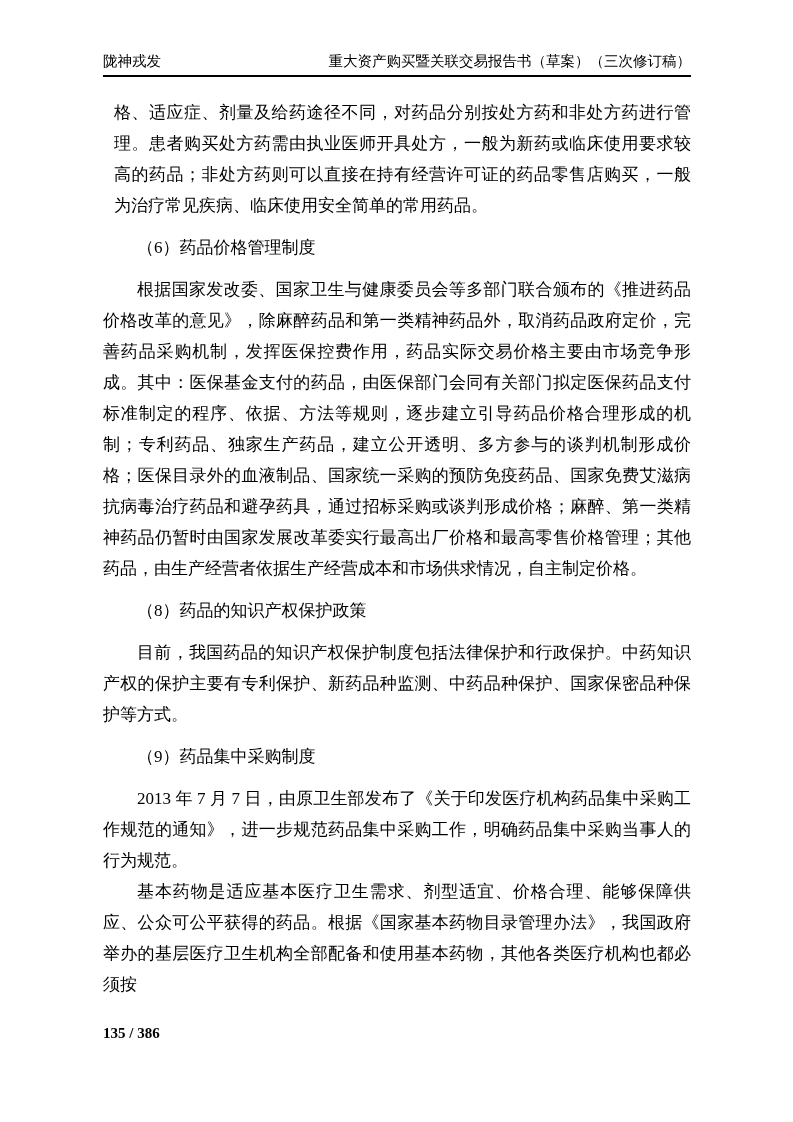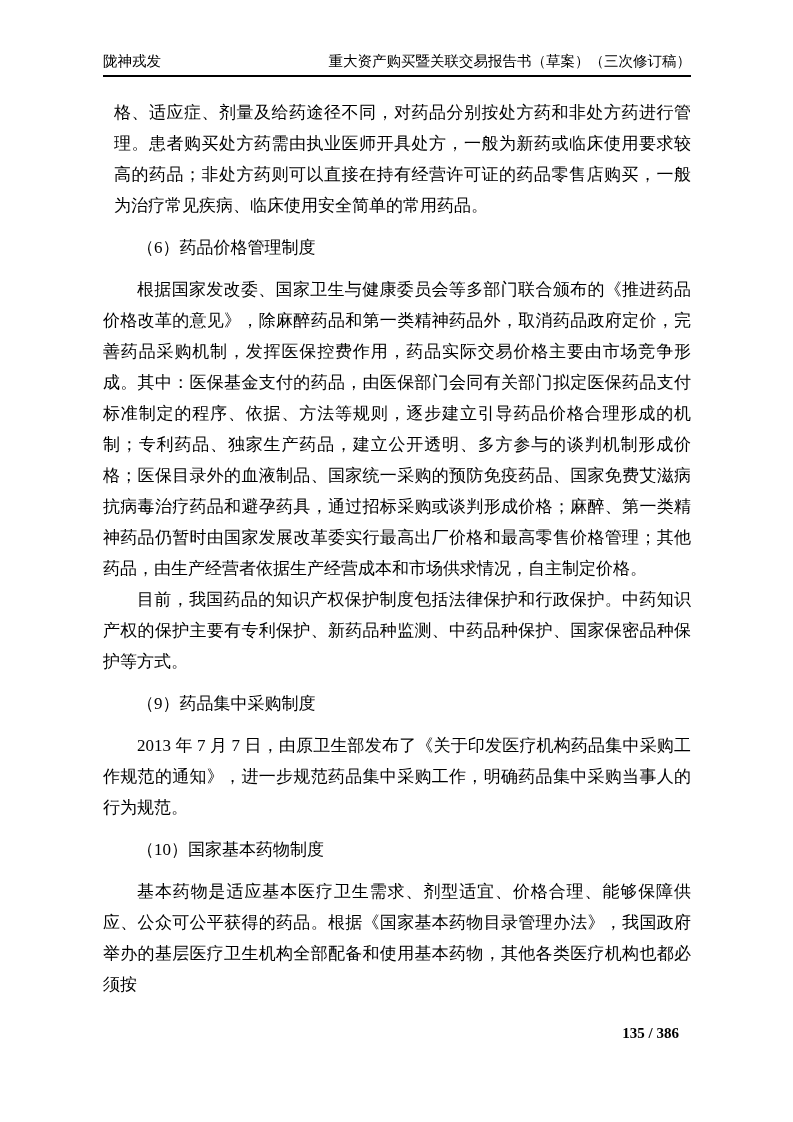--- a/index.html
+++ b/index.html
@@ -61,21 +61,21 @@
     font-size: 17px;
     line-height: 31px;
     text-indent: 2em;
     font-weight: normal;
   }
   .footer {
     position: absolute;
     top: 1023px;
     left: 103px;
     width: 588px;
-    text-align: right;
+    text-align: left;
     font-size: 15px;
     font-weight: bold;
     line-height: 20px;
     padding-right: 12px;
     box-sizing: border-box;
   }
 </style>
 </head>
 <body>
 
@@ -86,28 +86,28 @@
     <span class="hdr-right">重大资产购买暨关联交易报告书（草案）（三次修订稿）</span>
   </div>
 
   <div class="content">
     <p class="para no-indent">格、适应症、剂量及给药途径不同，对药品分别按处方药和非处方药进行管理。患者购买处方药需由执业医师开具处方，一般为新药或临床使用要求较高的药品；非处方药则可以直接在持有经营许可证的药品零售店购买，一般为治疗常见疾病、临床使用安全简单的常用药品。</p>
 
     <p class="heading">（6）药品价格管理制度</p>
 
     <p class="para">根据国家发改委、国家卫生与健康委员会等多部门联合颁布的《推进药品价格改革的意见》，除麻醉药品和第一类精神药品外，取消药品政府定价，完善药品采购机制，发挥医保控费作用，药品实际交易价格主要由市场竞争形成。其中：医保基金支付的药品，由医保部门会同有关部门拟定医保药品支付标准制定的程序、依据、方法等规则，逐步建立引导药品价格合理形成的机制；专利药品、独家生产药品，建立公开透明、多方参与的谈判机制形成价格；医保目录外的血液制品、国家统一采购的预防免疫药品、国家免费艾滋病抗病毒治疗药品和避孕药具，通过招标采购或谈判形成价格；麻醉、第一类精神药品仍暂时由国家发展改革委实行最高出厂价格和最高零售价格管理；其他药品，由生产经营者依据生产经营成本和市场供求情况，自主制定价格。</p>
 
+    <p class="heading">（8）药品的知识产权保护政策</p>
 
     <p class="para">目前，我国药品的知识产权保护制度包括法律保护和行政保护。中药知识产权的保护主要有专利保护、新药品种监测、中药品种保护、国家保密品种保护等方式。</p>
 
     <p class="heading">（9）药品集中采购制度</p>
 
     <p class="para">2013 年 7 月 7 日，由原卫生部发布了《关于印发医疗机构药品集中采购工作规范的通知》，进一步规范药品集中采购工作，明确药品集中采购当事人的行为规范。</p>
 
-    <p class="heading">（10）国家基本药物制度</p>
 
     <p class="para">基本药物是适应基本医疗卫生需求、剂型适宜、价格合理、能够保障供应、公众可公平获得的药品。根据《国家基本药物目录管理办法》，我国政府举办的基层医疗卫生机构全部配备和使用基本药物，其他各类医疗机构也都必须按</p>
   </div>
 
   <div class="footer">
     <span>135 / 386</span>
   </div>
 
 </div>
 

